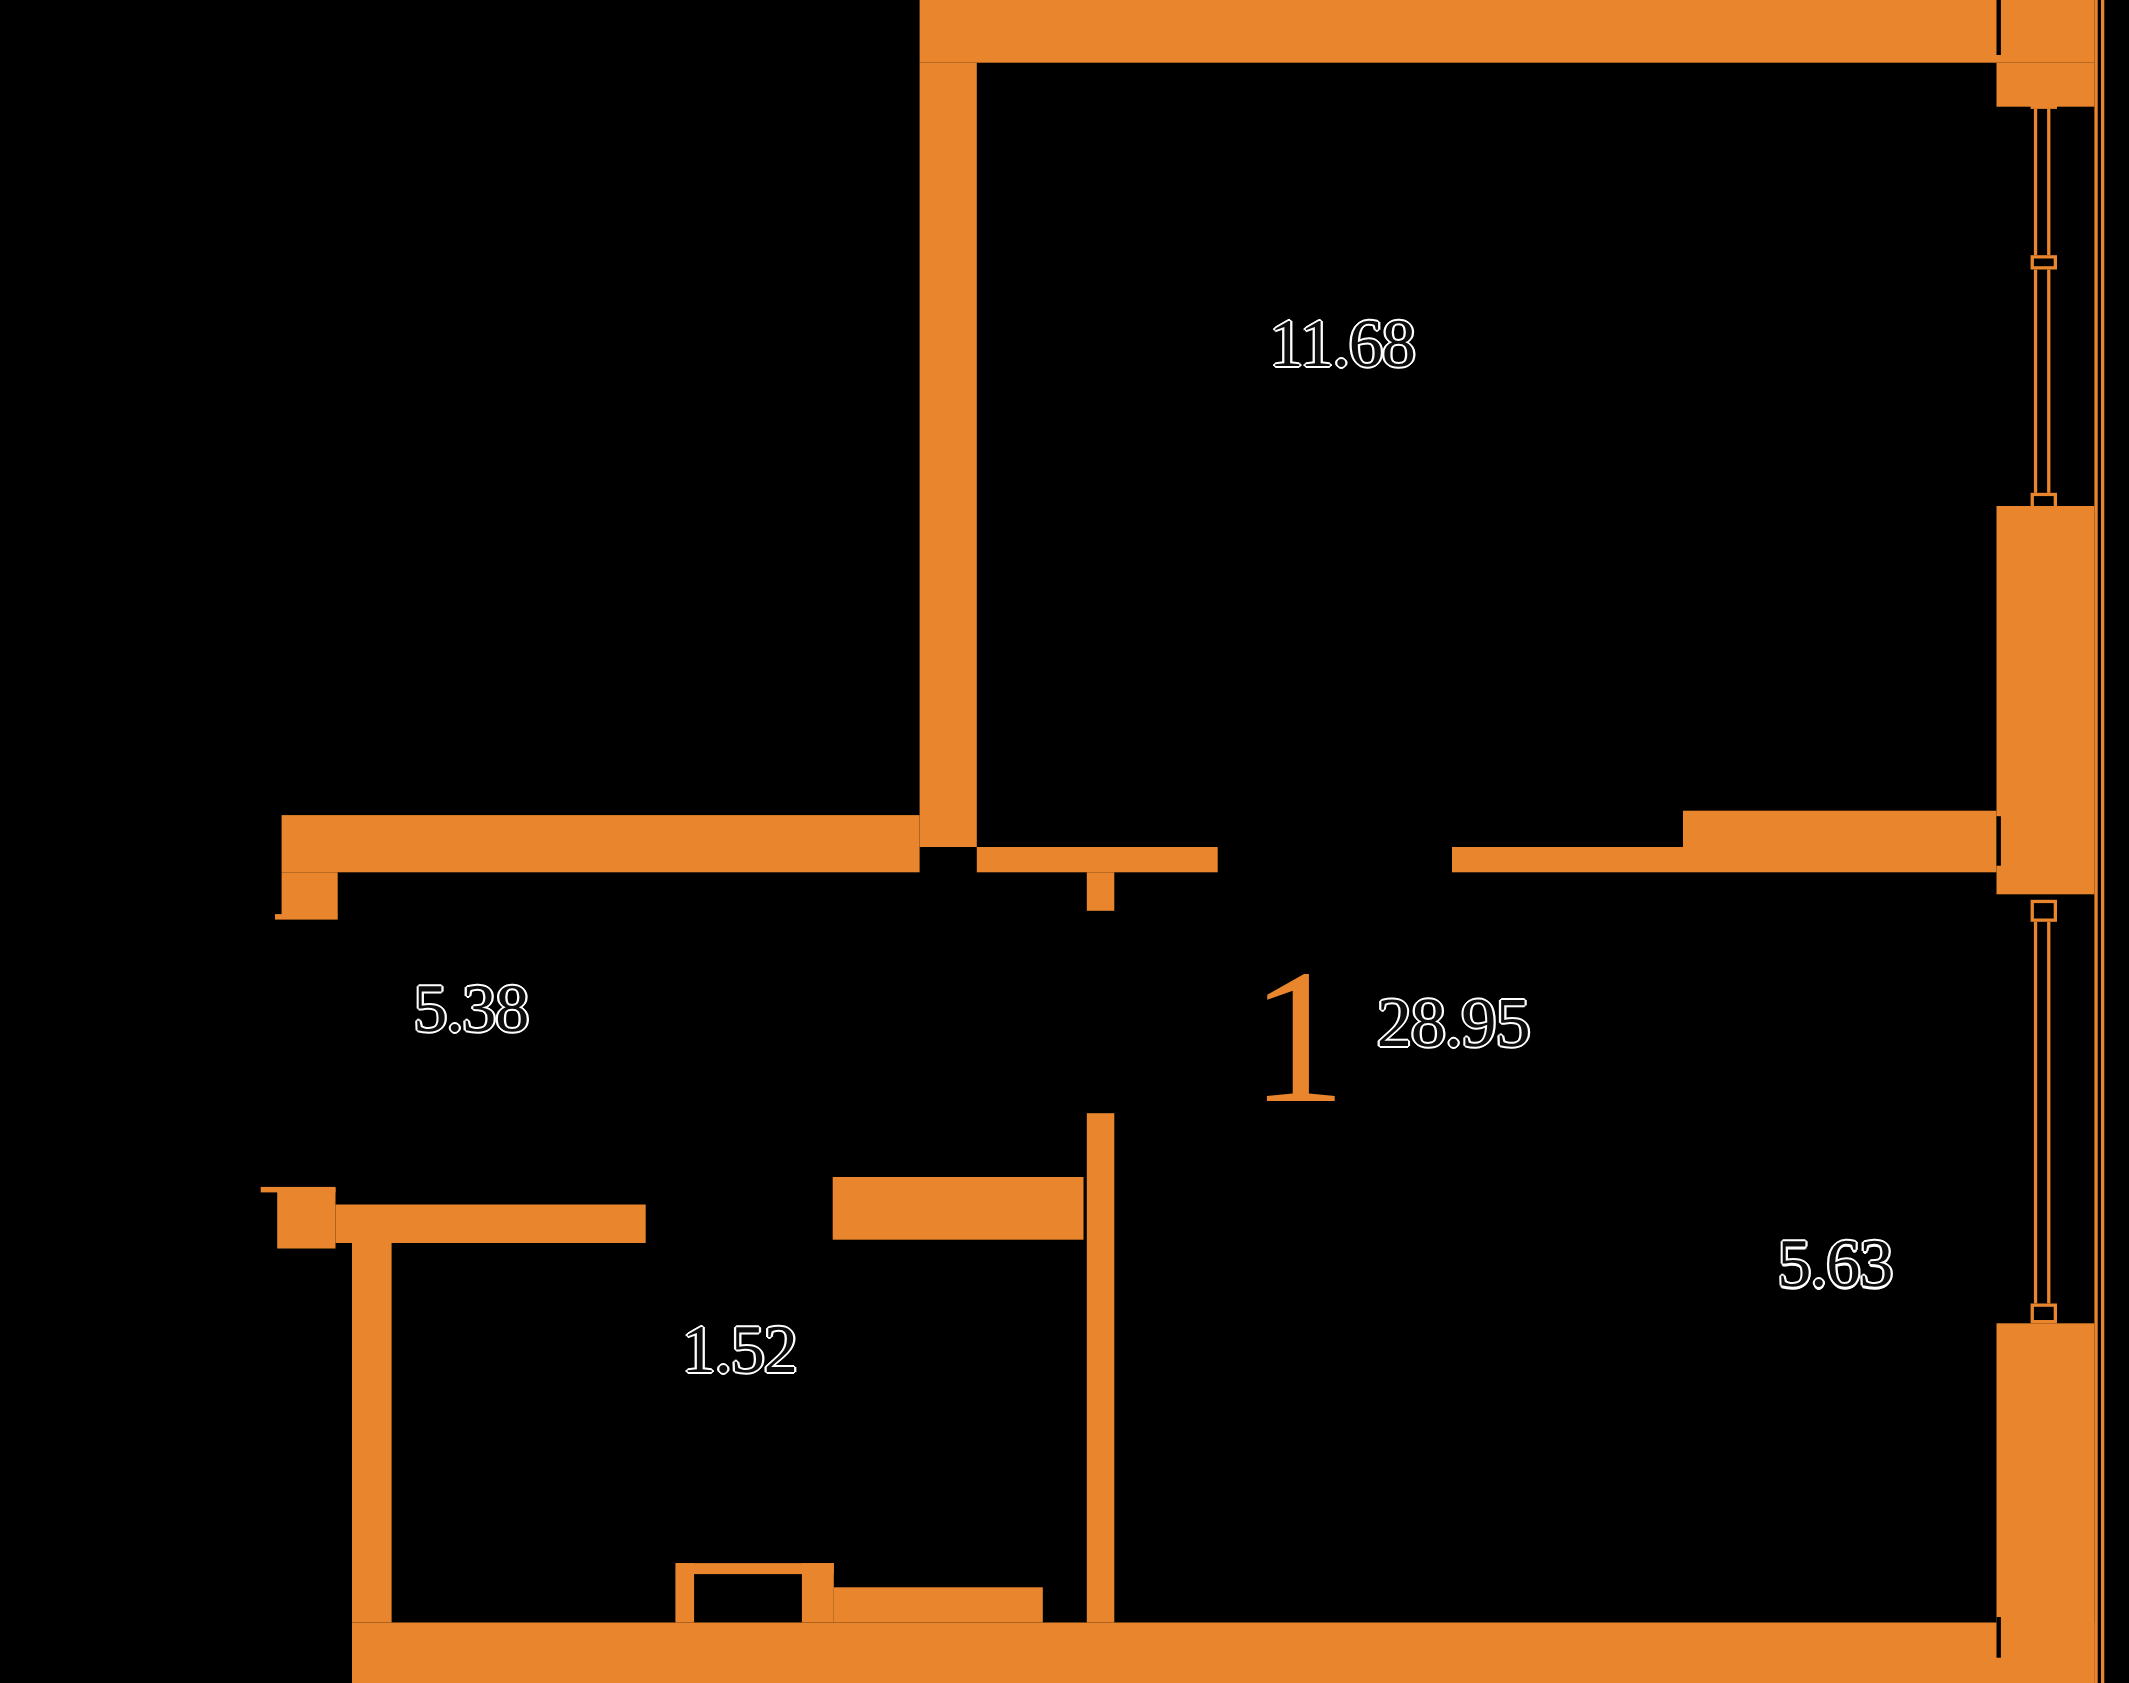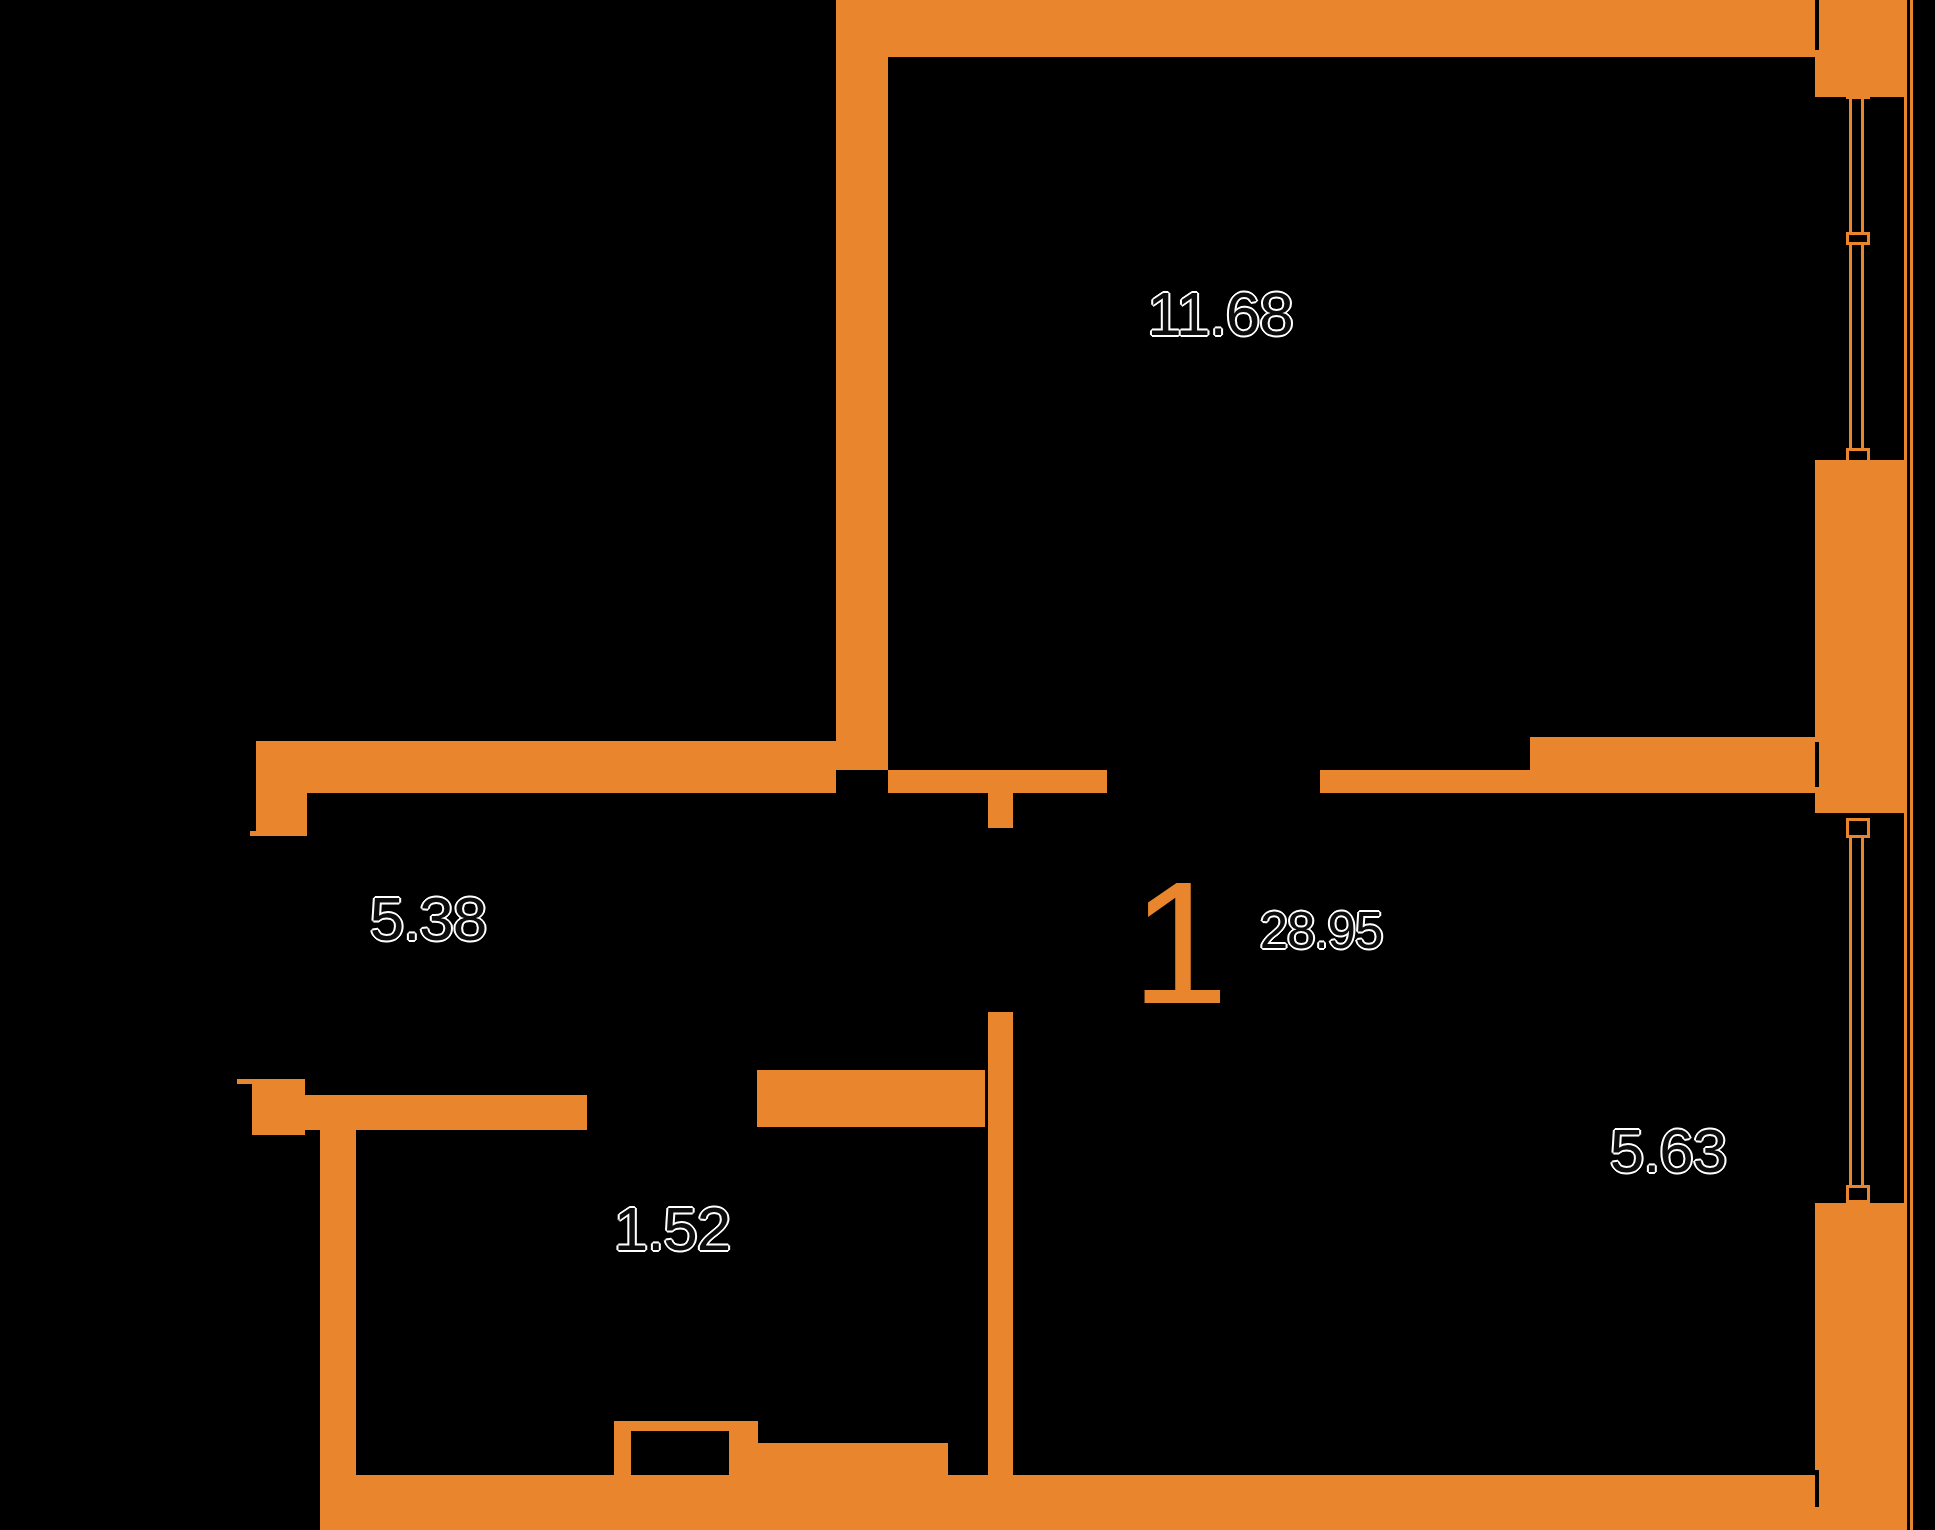--- a/index.html
+++ b/index.html
@@ -1,21 +1,21 @@
 <!DOCTYPE html>
 <html style="--wall: #E8852D; --label: #0d0d0d; --halo: #ffffff;"><head>
 <meta charset="utf-8">
 <style>
   html,body{margin:0;padding:0;background:#000;}
   .canvas{
     position:relative;
     width:1935px;height:1530px;
     background:#000;
     overflow:hidden;
-    font-family:Liberation Sans, sans-serif;
+    font-family:Liberation Serif, serif;
   }
   .rect{position:absolute;}
   .wall{background:var(--wall,#E8852D);}
   .sep{background:#000;}
   .winbox{
     border:3px solid var(--wall,#E8852D);
     background:transparent;
     box-sizing:border-box;
   }
   .room-label{
@@ -27,21 +27,21 @@
     white-space:nowrap;
     text-shadow:
       -2px 0 0 var(--halo,#fff), 2px 0 0 var(--halo,#fff),
       0 -2px 0 var(--halo,#fff), 0 2px 0 var(--halo,#fff),
       -1px -1px 0 var(--halo,#fff), 1px -1px 0 var(--halo,#fff),
       -1px 1px 0 var(--halo,#fff), 1px 1px 0 var(--halo,#fff);
   }
   .total-area-label{
     position:absolute;
     transform:translate(-50%,-50%);
-    font-size:51px;
+    font-size:64px;
     letter-spacing:-1px;
     color:var(--label,#0d0d0d);
     white-space:nowrap;
     text-shadow:
       -2px 0 0 var(--halo,#fff), 2px 0 0 var(--halo,#fff),
       0 -2px 0 var(--halo,#fff), 0 2px 0 var(--halo,#fff),
       -1px -1px 0 var(--halo,#fff), 1px -1px 0 var(--halo,#fff),
       -1px 1px 0 var(--halo,#fff), 1px 1px 0 var(--halo,#fff);
   }
   .rooms-count-label{

